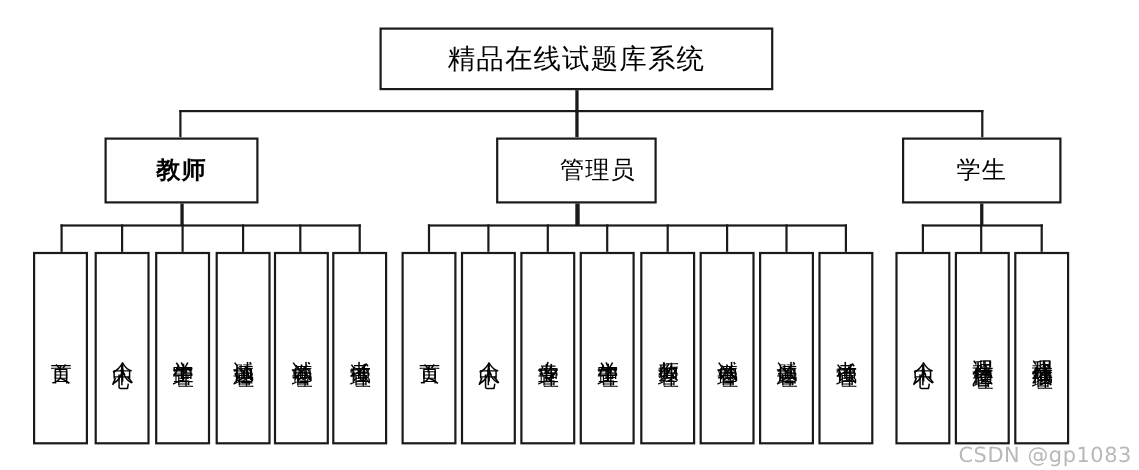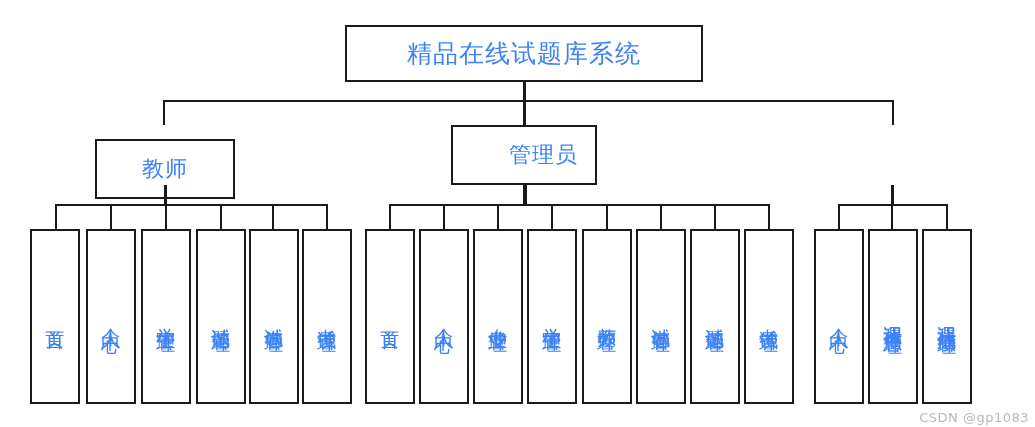--- a/index.html
+++ b/index.html
@@ -20,21 +20,21 @@
   }
   .node {
     position: absolute;
     box-sizing: border-box;
     border: 2px solid #1a1a1a;
     background: #ffffff;
     display: flex;
     align-items: center;
     justify-content: center;
     text-align: center;
-    color: #3b82f6;
+    color: #000000;
   }
   .node.root {
     font-size: 25px;
     letter-spacing: 1px;
   }
   .node.level2 {
     font-size: 22px;
     letter-spacing: 1px;
   }
   .node.leaf {
@@ -55,21 +55,21 @@
     background: #1a1a1a;
   }
   .conn.h { height: 2px; }
   .conn.v { width: 2px; }
   .conn.thick-v { width: 3px; }
   #watermark {
     position: absolute;
     right: 6px;
     bottom: 2px;
     font-family: "DejaVu Sans", "Liberation Sans", sans-serif;
-    font-size: 13px;
+    font-size: 19px;
     color: #b9b9b9;
     letter-spacing: 0.5px;
     user-select: none;
   }
 </style>
 </head>
 <body>
 
 <div id="diagram-root">
 
@@ -78,25 +78,28 @@
   </div>
 
   <div class="conn v" style="left:523px; top:82px; width:3px; height:20px;"></div>
 
   <div class="conn h" style="left:163px; top:100px; width:731px; height:2px;"></div>
 
   <div class="conn v" style="left:163px; top:100px; width:2px; height:25px;"></div>
   <div class="conn thick-v" style="left:523px; top:100px; width:3px; height:25px;"></div>
   <div class="conn v" style="left:892px; top:100px; width:2px; height:25px;"></div>
 
-  <div class="node level2" style="left:95px; top:139px; width:140px; height:60px;">
+  <div class="node level2" style="left:95px; top:125px; width:140px; height:60px;font-weight:bold;">
     <span>教师</span>
   </div>
   <div class="node level2" style="left:451px; top:125px; width:146px; height:60px;padding-left:39px;">
     <span>管理员</span>
+  </div>
+  <div class="node level2" style="left:820px; top:125px; width:145px; height:60px;">
+    <span>学生</span>
   </div>
 
   <div class="conn v" style="left:164px; top:185px; width:3px; height:20px;"></div>
   <div class="conn h" style="left:55px; top:204px; width:273px; height:2px;"></div>
   <div class="conn v" style="left:55px; top:204px; width:2px; height:25px;"></div>
   <div class="conn v" style="left:110px; top:204px; width:2px; height:25px;"></div>
   <div class="conn v" style="left:165px; top:204px; width:2px; height:25px;"></div>
   <div class="conn v" style="left:220px; top:204px; width:2px; height:25px;"></div>
   <div class="conn v" style="left:272px; top:204px; width:2px; height:25px;"></div>
   <div class="conn v" style="left:326px; top:204px; width:2px; height:25px;"></div>

